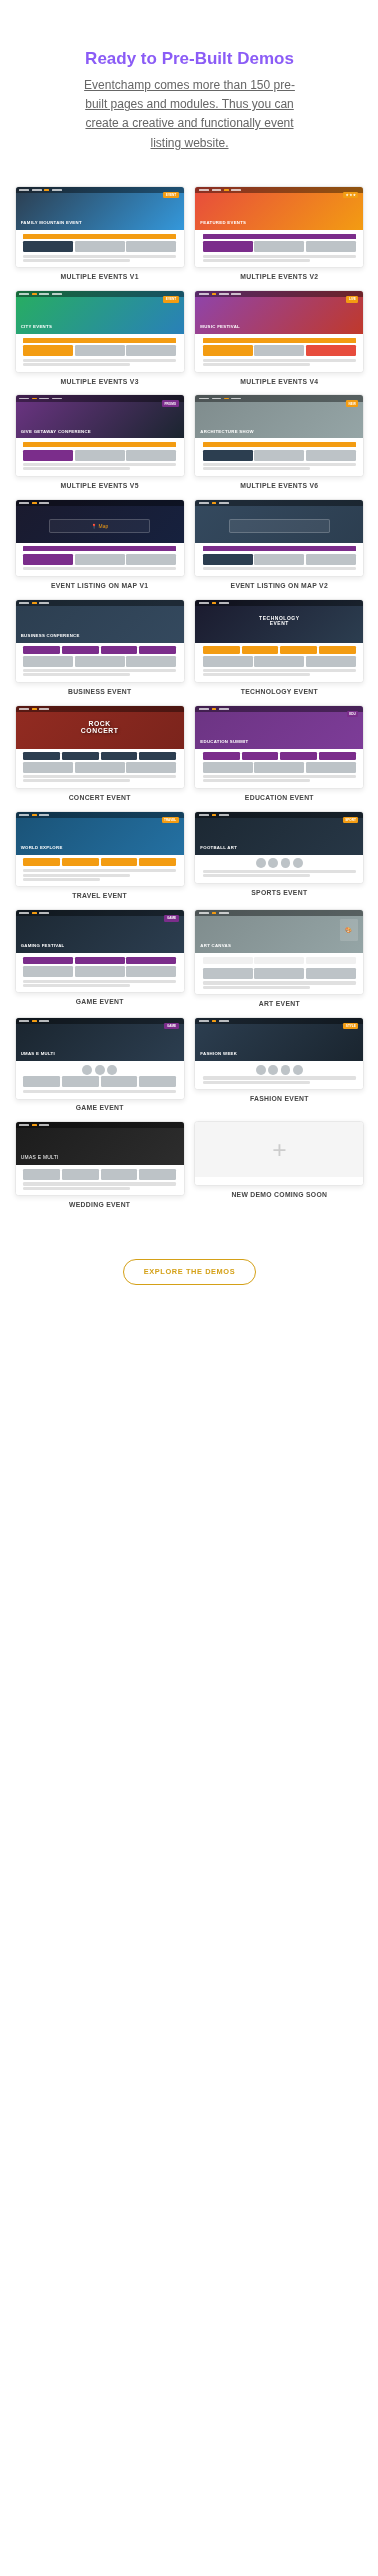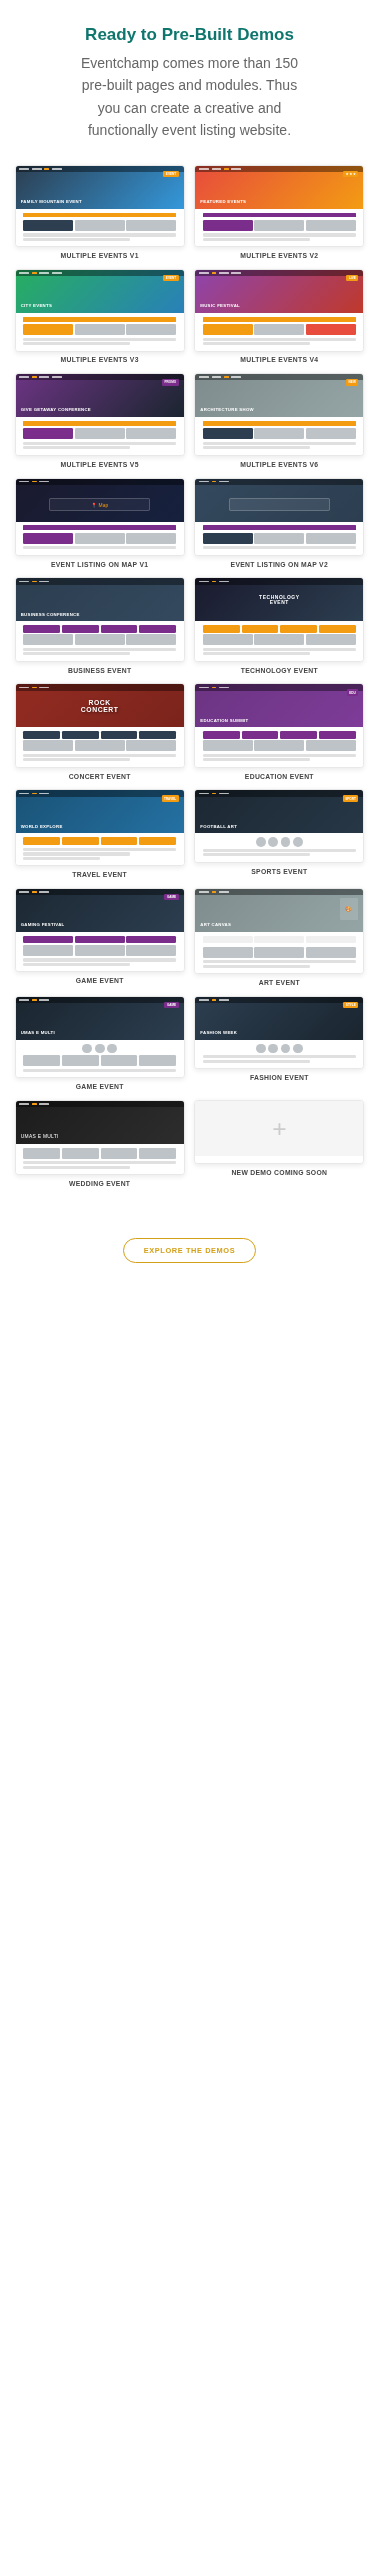--- a/index.html
+++ b/index.html
@@ -10,32 +10,34 @@
       margin: 0 auto;
     }
 
     .page-header {
       text-align: center;
       padding: 24.6px 12.3px 12.3px;
     }
     .page-header h1 {
       font-size: 17px;
       font-weight: 400;
-      color: #0f766e;
+      color: #8b5cf6;
       margin-bottom: 7.4px;
+      margin-top: 24px;
     }
     .page-header h1 span {
       font-weight: 700;
     }
     .page-header p {
-      font-size: 14px;
+      font-size: 12px;
       color: #666;
       line-height: 1.6;
       max-width: 222px;
-      margin: 0 auto 11px;
+      margin: 0 auto 21px;
+      text-decoration: underline;
     }
 
     .demos-grid {
       display: grid;
       grid-template-columns: 1fr 1fr;
       gap: 9.9px;
       padding: 0 14.8px 12.3px;
     }
 
     .demo-item {

